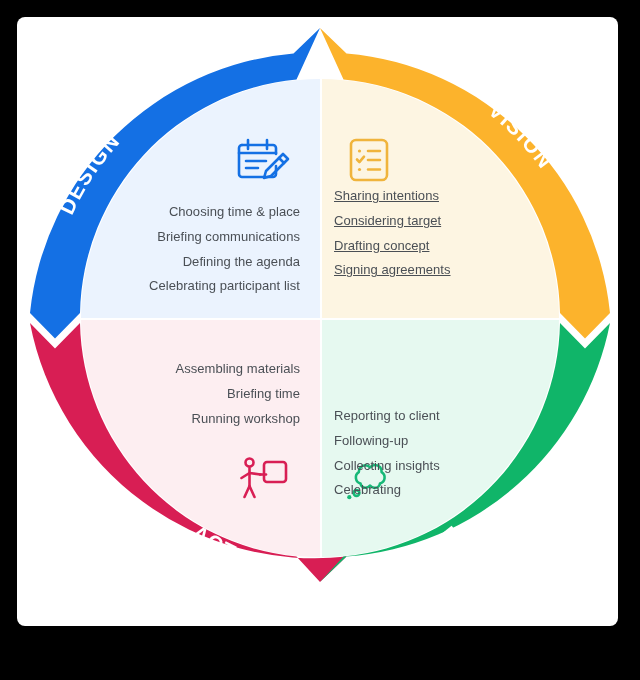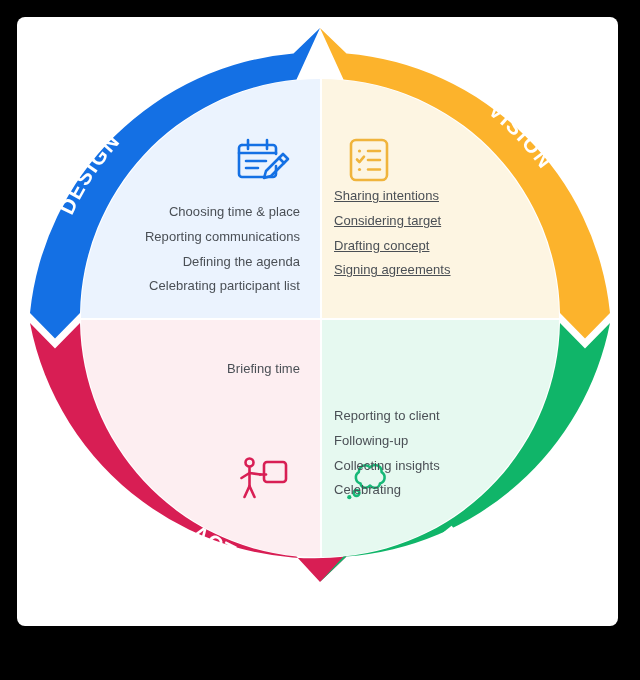--- a/index.html
+++ b/index.html
@@ -206,34 +206,36 @@
                  a5.4 5.4 0 0 1 -4.4 -2.3
                  a5.4 5.4 0 0 1 -4.6 2.2
                  a5.3 5.3 0 0 1 -4.9 -4.3 z"></path>
         <circle cx="11.5" cy="36" r="2.9"></circle>
         <circle cx="4.3" cy="40.2" r="2.1" fill="#17B877" stroke="none"></circle>
       </svg>
     </div>
 
     <div class="quad-text q-design">
       <div>Choosing time &amp; place</div>
-      <div>Reporting communications</div>
+      <div>Briefing communications</div>
       <div>Defining the agenda</div>
       <div>Celebrating participant list</div>
     </div>
 
     <div class="quad-text q-vision">
       <div>Sharing intentions</div>
       <div>Considering target</div>
       <div>Drafting concept</div>
       <div>Signing agreements</div>
     </div>
 
     <div class="quad-text q-act">
+      <div>Assembling materials</div>
       <div>Briefing time</div>
+      <div>Running workshop</div>
     </div>
 
     <div class="quad-text q-learn">
       <div>Reporting to client</div>
       <div>Following-up</div>
       <div>Collecting insights</div>
       <div>Celebrating</div>
     </div>
 
   </div>

